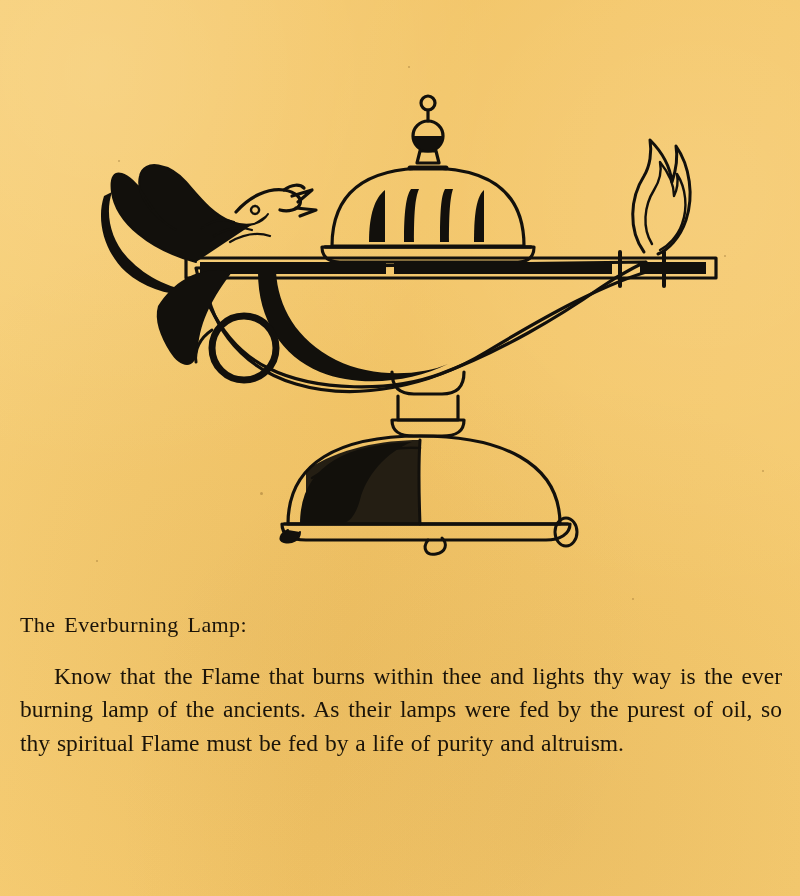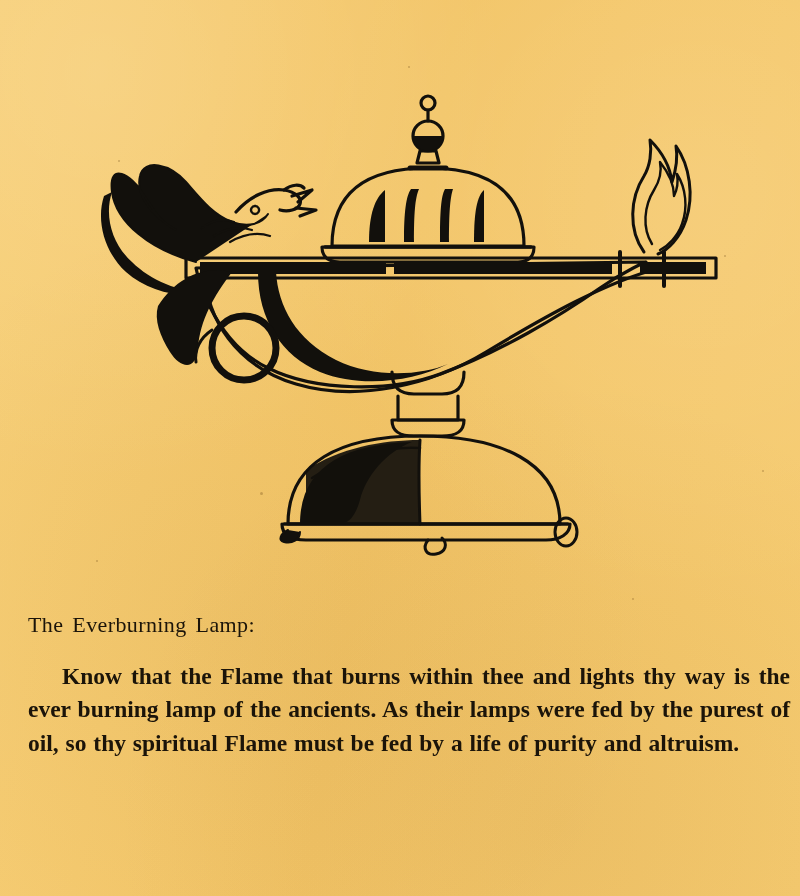--- a/index.html
+++ b/index.html
@@ -36,39 +36,38 @@
   .illustration {
     position: absolute;
     left: 0;
     top: 0;
     width: 800px;
     height: 600px;
   }
 
   .text-block {
     position: absolute;
-    left: 28px;
+    left: 20px;
     top: 612px;
     width: 762px;
     color: #1b1409;
   }
   .caption {
     font-size: 22px;
     letter-spacing: 0.4px;
     margin: 0 0 22px 0;
     word-spacing: 3px;
   }
   .body-para {
     font-size: 23.5px;
     line-height: 1.42;
     margin: 0;
     text-align: justify;
     text-indent: 34px;
     word-spacing: 1px;
-    font-weight: bold;
   }
 </style>
 </head>
 <body>
 
 <div class="page">
   <div class="speck" style="left:48px; top:742px;"></div>
   <div class="speck" style="left:724px; top:255px;"></div>
   <div class="speck" style="left:118px; top:160px;"></div>
   <div class="speck" style="left:260px; top:492px; width:3px; height:3px;"></div>

